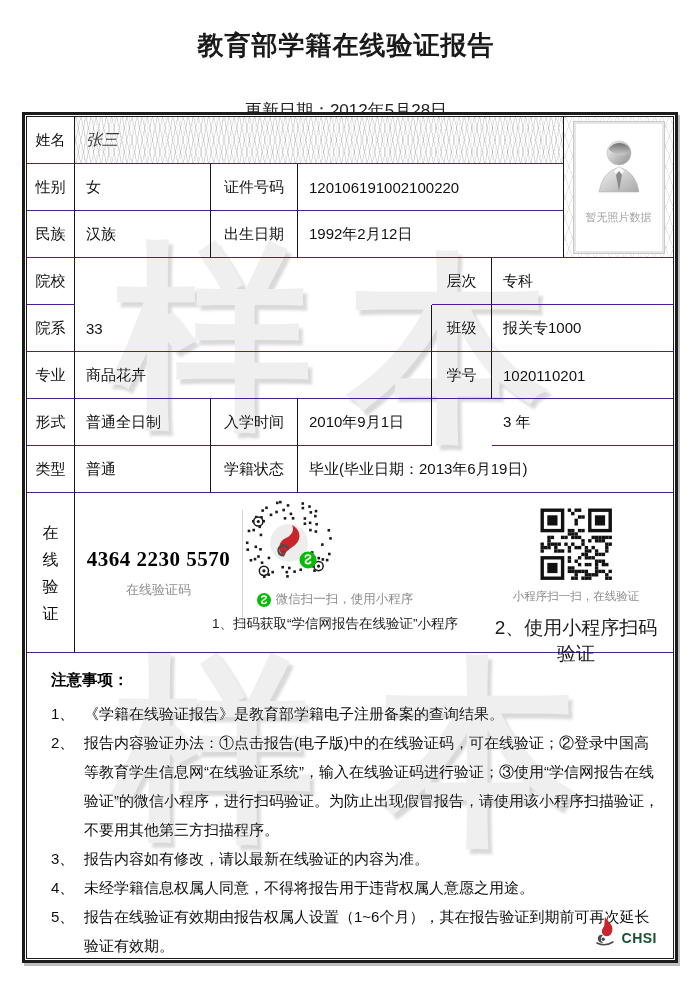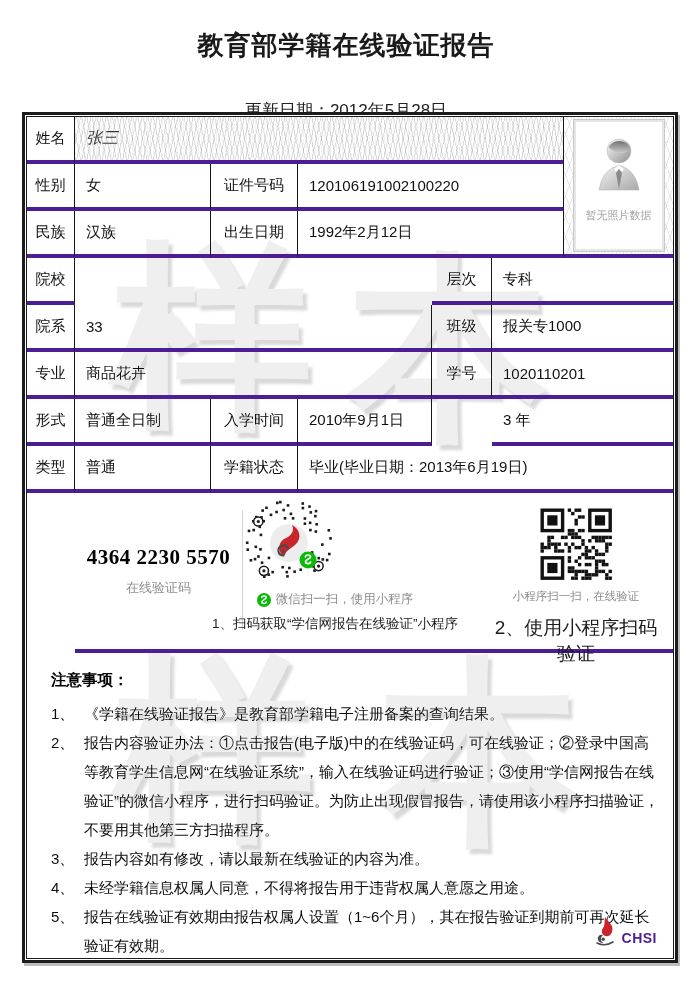--- a/index.html
+++ b/index.html
@@ -25,21 +25,21 @@
   .frame-inner{
     position:relative;width:100%;height:100%;box-sizing:border-box;
     border:1px solid #1c1c1c;
   }
   .grid{
     display:grid;width:100%;height:100%;box-sizing:border-box;
     grid-template-columns:48px 136px 87px 134px 60px 72px 1fr;
     grid-template-rows:47px 47px 47px 47px 47px 47px 47px 47px 160px 1fr;
   }
   .cell{
-    border-right:1px solid #161616;border-bottom:4px solid #4c1d95;
+    border-right:1px solid #161616;border-bottom:1px solid #4c1d95;
     box-sizing:border-box;display:flex;align-items:center;
     font-size:15px;color:#101010;background:transparent;position:relative;
   }
   .cell.label{justify-content:center;text-align:center;}
   .cell.value{padding-left:11px;}
   .cell.no-r{border-right:none;}
   .pattern{
     background-image:
       repeating-linear-gradient(78deg, rgba(70,70,70,.16) 0 1px, transparent 1px 5px),
       repeating-linear-gradient(102deg, rgba(70,70,70,.16) 0 1px, transparent 1px 5px),
@@ -78,21 +78,21 @@
   .note-item{display:flex;line-height:29px;color:#0d0d0d;}
   .note-num{width:33px;flex:none;}
   .note-text{flex:1;}
   .wm{
     position:absolute;font-size:200px;font-weight:bold;line-height:1;
     color:#efefef;text-shadow:4px 5px 3px #d9d9d9;
     mix-blend-mode:darken;pointer-events:none;z-index:6;
     font-family:"Liberation Sans",sans-serif;
   }
   .chsi{position:absolute;right:16px;bottom:10px;display:flex;align-items:flex-end;gap:4px;z-index:7;}
-  .chsi-text{font-size:14px;font-weight:bold;color:#4c1d95;letter-spacing:.5px;padding-bottom:2px;}
+  .chsi-text{font-size:14px;font-weight:bold;color:#14532d;letter-spacing:.5px;padding-bottom:2px;}
   svg{display:block;}
 </style>
 </head>
 <body>
 
 <div class="doc-title">教育部学籍在线验证报告</div>
 <div class="doc-subtitle">更新日期：2012年5月28日</div>
 
 <div class="frame">
   <div class="frame-inner">
@@ -157,20 +157,23 @@
       <div class="cell value" style="grid-column:2;grid-row:7">普通全日制</div>
       <div class="cell label" style="grid-column:3;grid-row:7">入学时间</div>
       <div class="cell value" style="grid-column:4;grid-row:7">2010年9月1日</div>
       <div class="cell value no-r" style="grid-column:6 / span 2;grid-row:7">3 年</div>
 
       <div class="cell label" style="grid-column:1;grid-row:8">类型</div>
       <div class="cell value" style="grid-column:2;grid-row:8">普通</div>
       <div class="cell label" style="grid-column:3;grid-row:8">学籍状态</div>
       <div class="cell value no-r" style="grid-column:4 / span 4;grid-row:8">毕业(毕业日期：2013年6月19日)</div>
 
+      <div class="cell verify-label-cell">
+        <div class="verify-label">在线验证</div>
+      </div>
       <div class="cell no-r verify-content">
         <div class="code-box">
           <div class="verify-code">4364 2230 5570</div>
           <div class="verify-code-caption">在线验证码</div>
         </div>
         <div class="vdivider"></div>
         <div class="wechat-qr">
           <svg id="circle-qr" width="88" height="88" viewBox="0 0 88 88">
               <rect x="65.84688713070229" y="52.145719462197114" width="2.6" height="2.6" fill="#1b1b1b"></rect>
               <rect x="43.03303145120843" y="67.69778170263326" width="2.6" height="2.6" fill="#1b1b1b"></rect>

